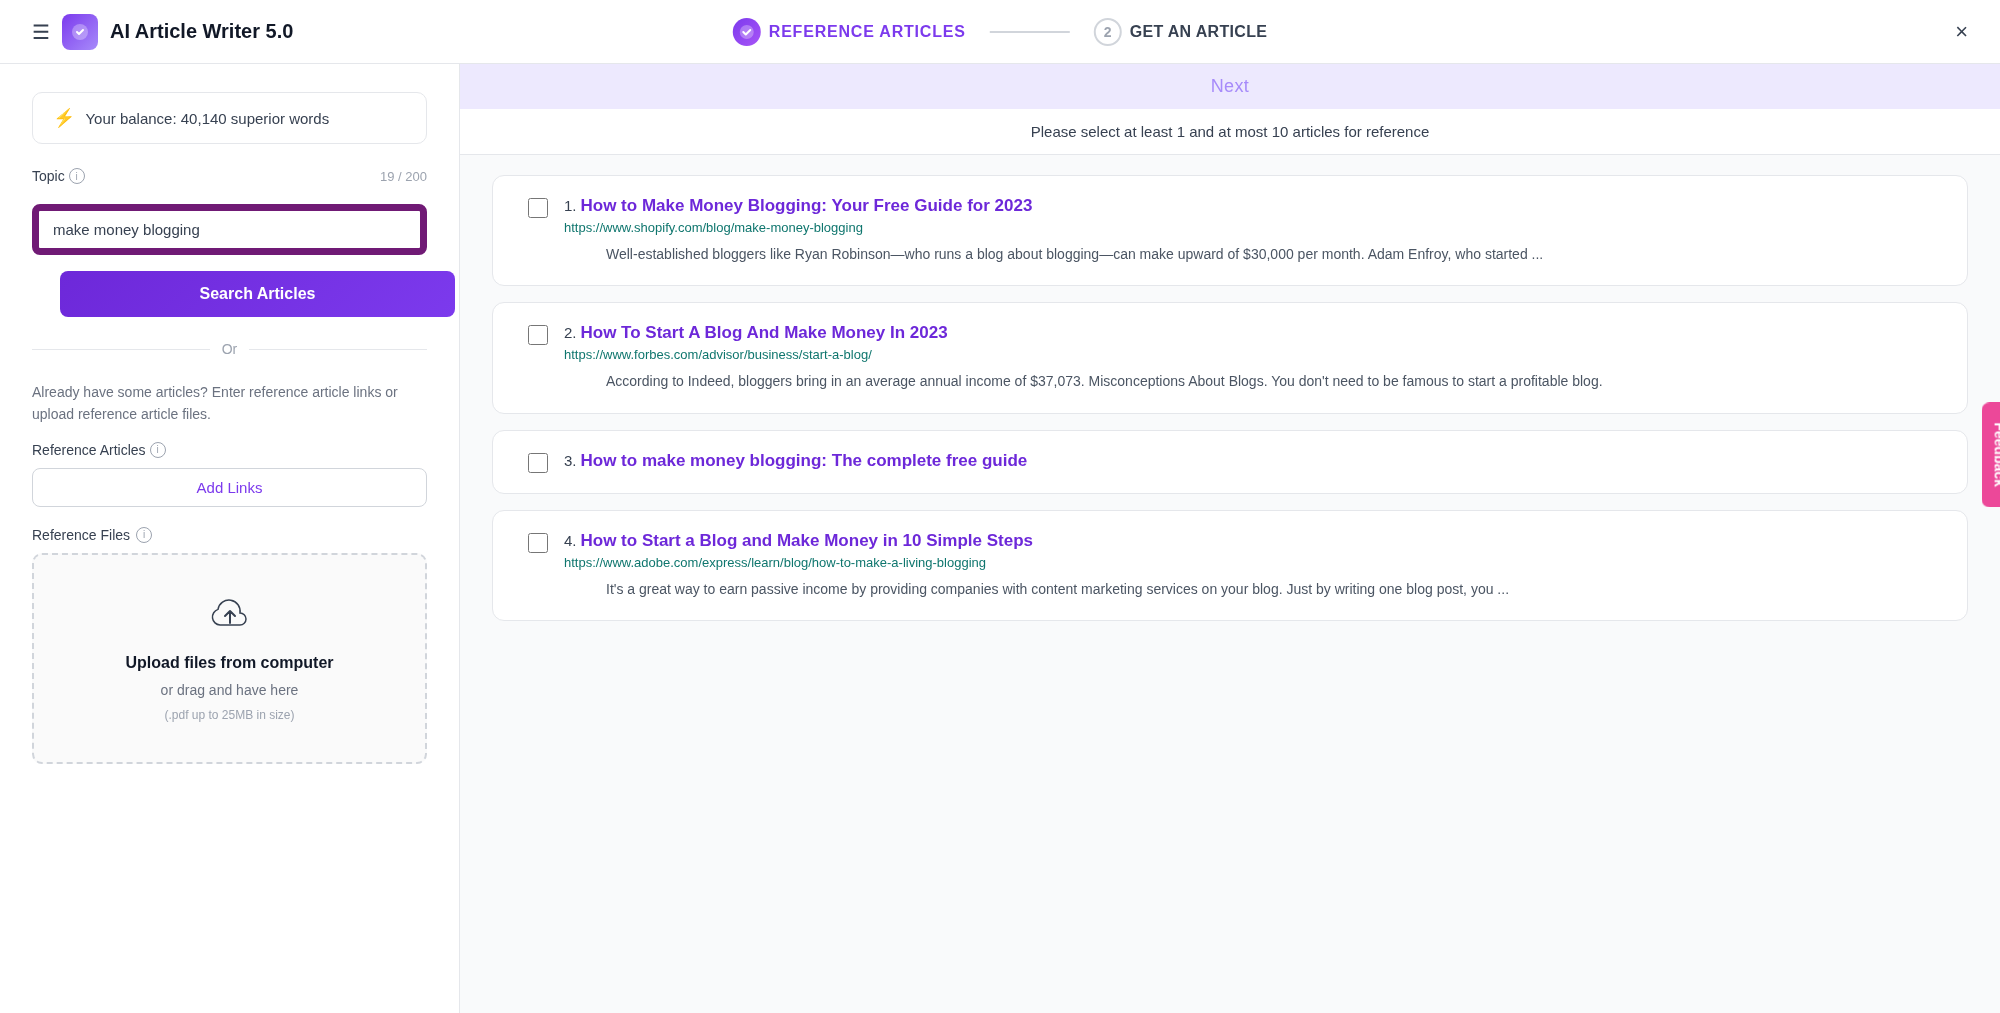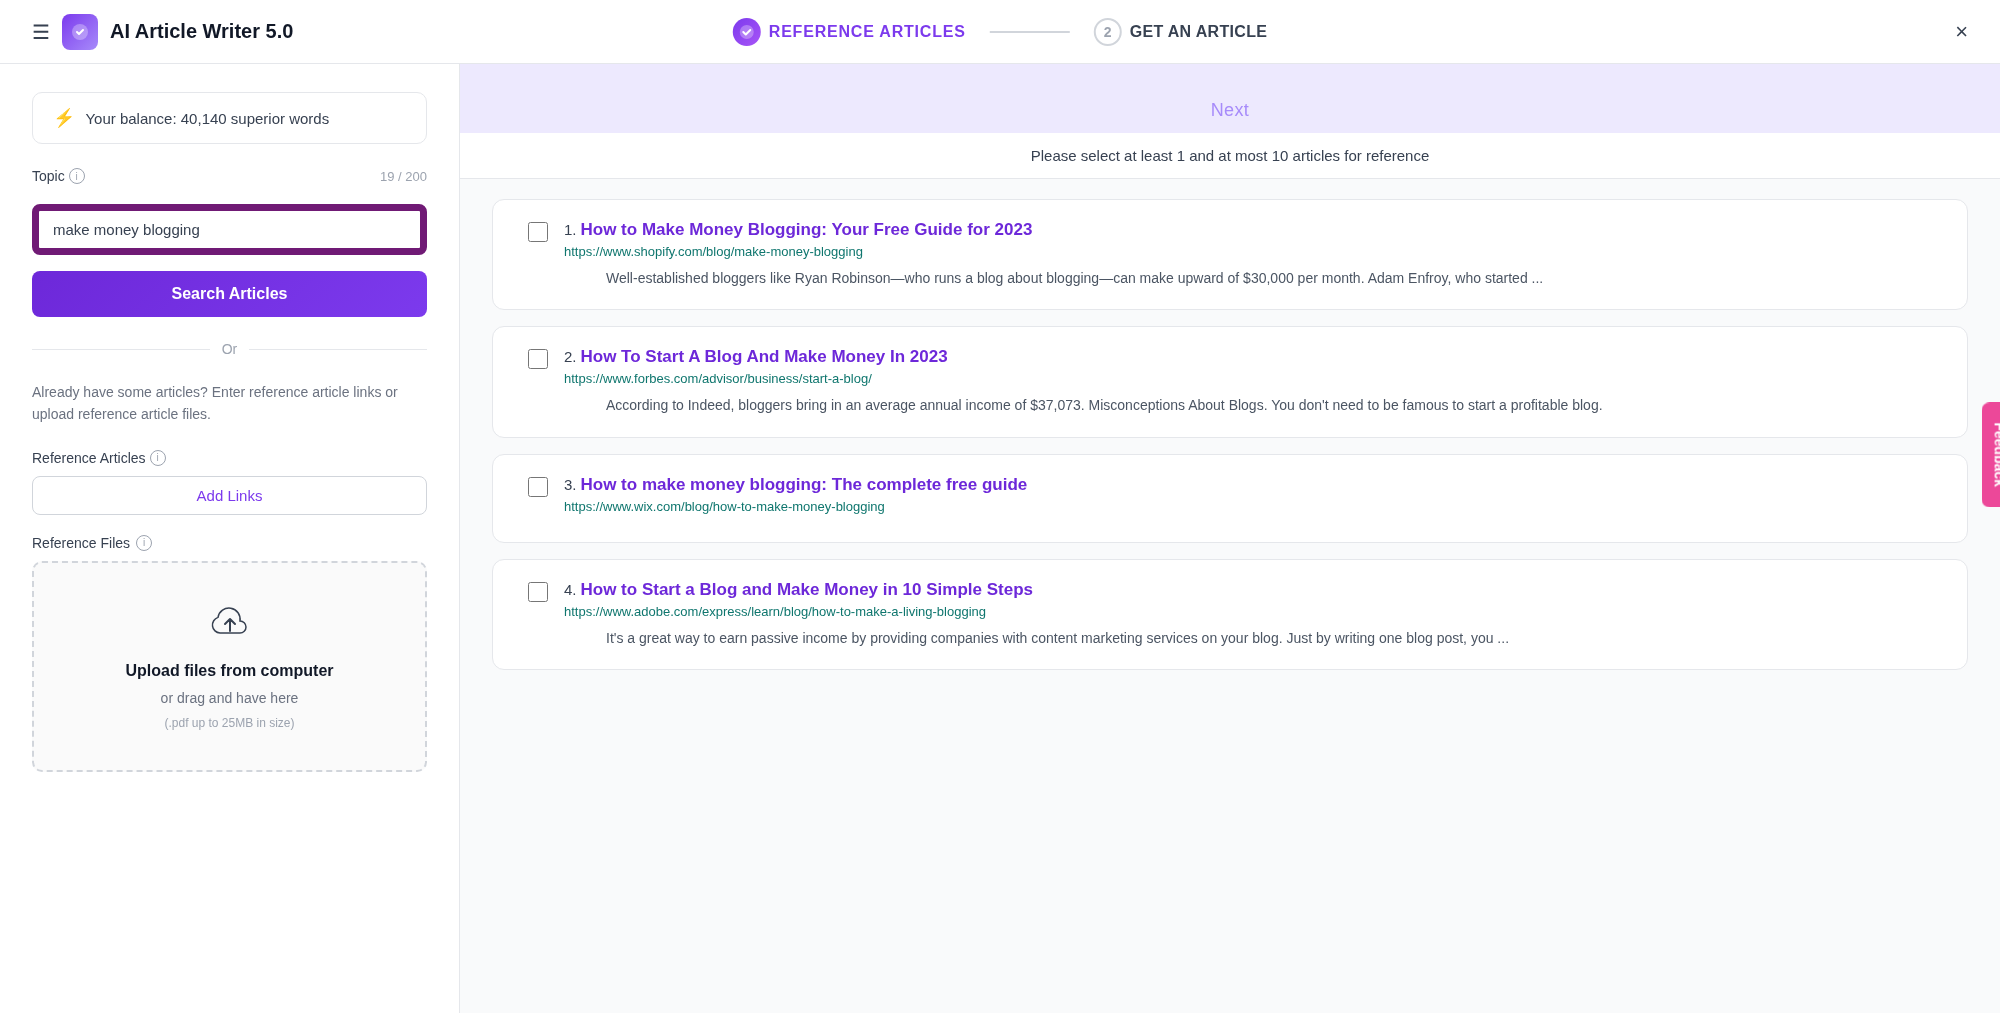--- a/index.html
+++ b/index.html
@@ -128,20 +128,21 @@
       width: 100%;
       background: linear-gradient(135deg, #6d28d9, #7c3aed);
       color: white;
       border: none;
       border-radius: 8px;
       padding: 14px;
       font-size: 16px;
       font-weight: 600;
       cursor: pointer;
       margin-bottom: 24px;
+      margin-left: 28px;
     }
 
     .or-divider {
       display: flex;
       align-items: center;
       gap: 12px;
       margin-bottom: 24px;
       color: #9ca3af;
       font-size: 14px;
     }
@@ -149,21 +150,21 @@
       content: '';
       flex: 1;
       height: 1px;
       background: #e5e7eb;
     }
 
     .upload-desc {
       font-size: 14px;
       color: #6b7280;
       line-height: 1.6;
-      margin-bottom: 24px;
+      margin-bottom: 16px;
     }
 
     .ref-articles-label {
       display: flex;
       align-items: center;
       gap: 4px;
       font-size: 14px;
       color: #374151;
       margin-bottom: 10px;
     }
@@ -223,21 +224,20 @@
       justify-content: center;
     }
     .next-btn {
       background: transparent;
       border: none;
       font-size: 18px;
       font-weight: 500;
       color: #a78bfa;
       cursor: pointer;
       letter-spacing: 0.02em;
-      margin-top: 24px;
     }
 
     .instruction-text {
       text-align: center;
       padding: 14px;
       font-size: 15px;
       color: #374151;
       background: #fff;
       border-bottom: 1px solid #e5e7eb;
     }
@@ -406,21 +406,20 @@
           <div class="article-content">
             <div><span class="article-num">2.</span><span class="article-title">How To Start A Blog And Make Money In 2023</span></div>
             <div class="article-url">https://www.forbes.com/advisor/business/start-a-blog/</div>
             <div class="article-desc">According to Indeed, bloggers bring in an average annual income of $37,073. Misconceptions About Blogs. You don't need to be famous to start a profitable blog.</div>
           </div>
         </div>
         <div class="article-card">
           <input type="checkbox" class="article-checkbox" style="">
           <div class="article-content">
             <div><span class="article-num">3.</span><span class="article-title">How to make money blogging: The complete free guide</span></div>
-            <div class="article-url">https://www.wix.com/blog/how-to-make-money-blogging</div>
           </div>
         </div>
         <div class="article-card">
           <input type="checkbox" class="article-checkbox" style="">
           <div class="article-content">
             <div><span class="article-num">4.</span><span class="article-title">How to Start a Blog and Make Money in 10 Simple Steps</span></div>
             <div class="article-url">https://www.adobe.com/express/learn/blog/how-to-make-a-living-blogging</div>
             <div class="article-desc">It's a great way to earn passive income by providing companies with content marketing services on your blog. Just by writing one blog post, you ...</div>
           </div>
         </div>

